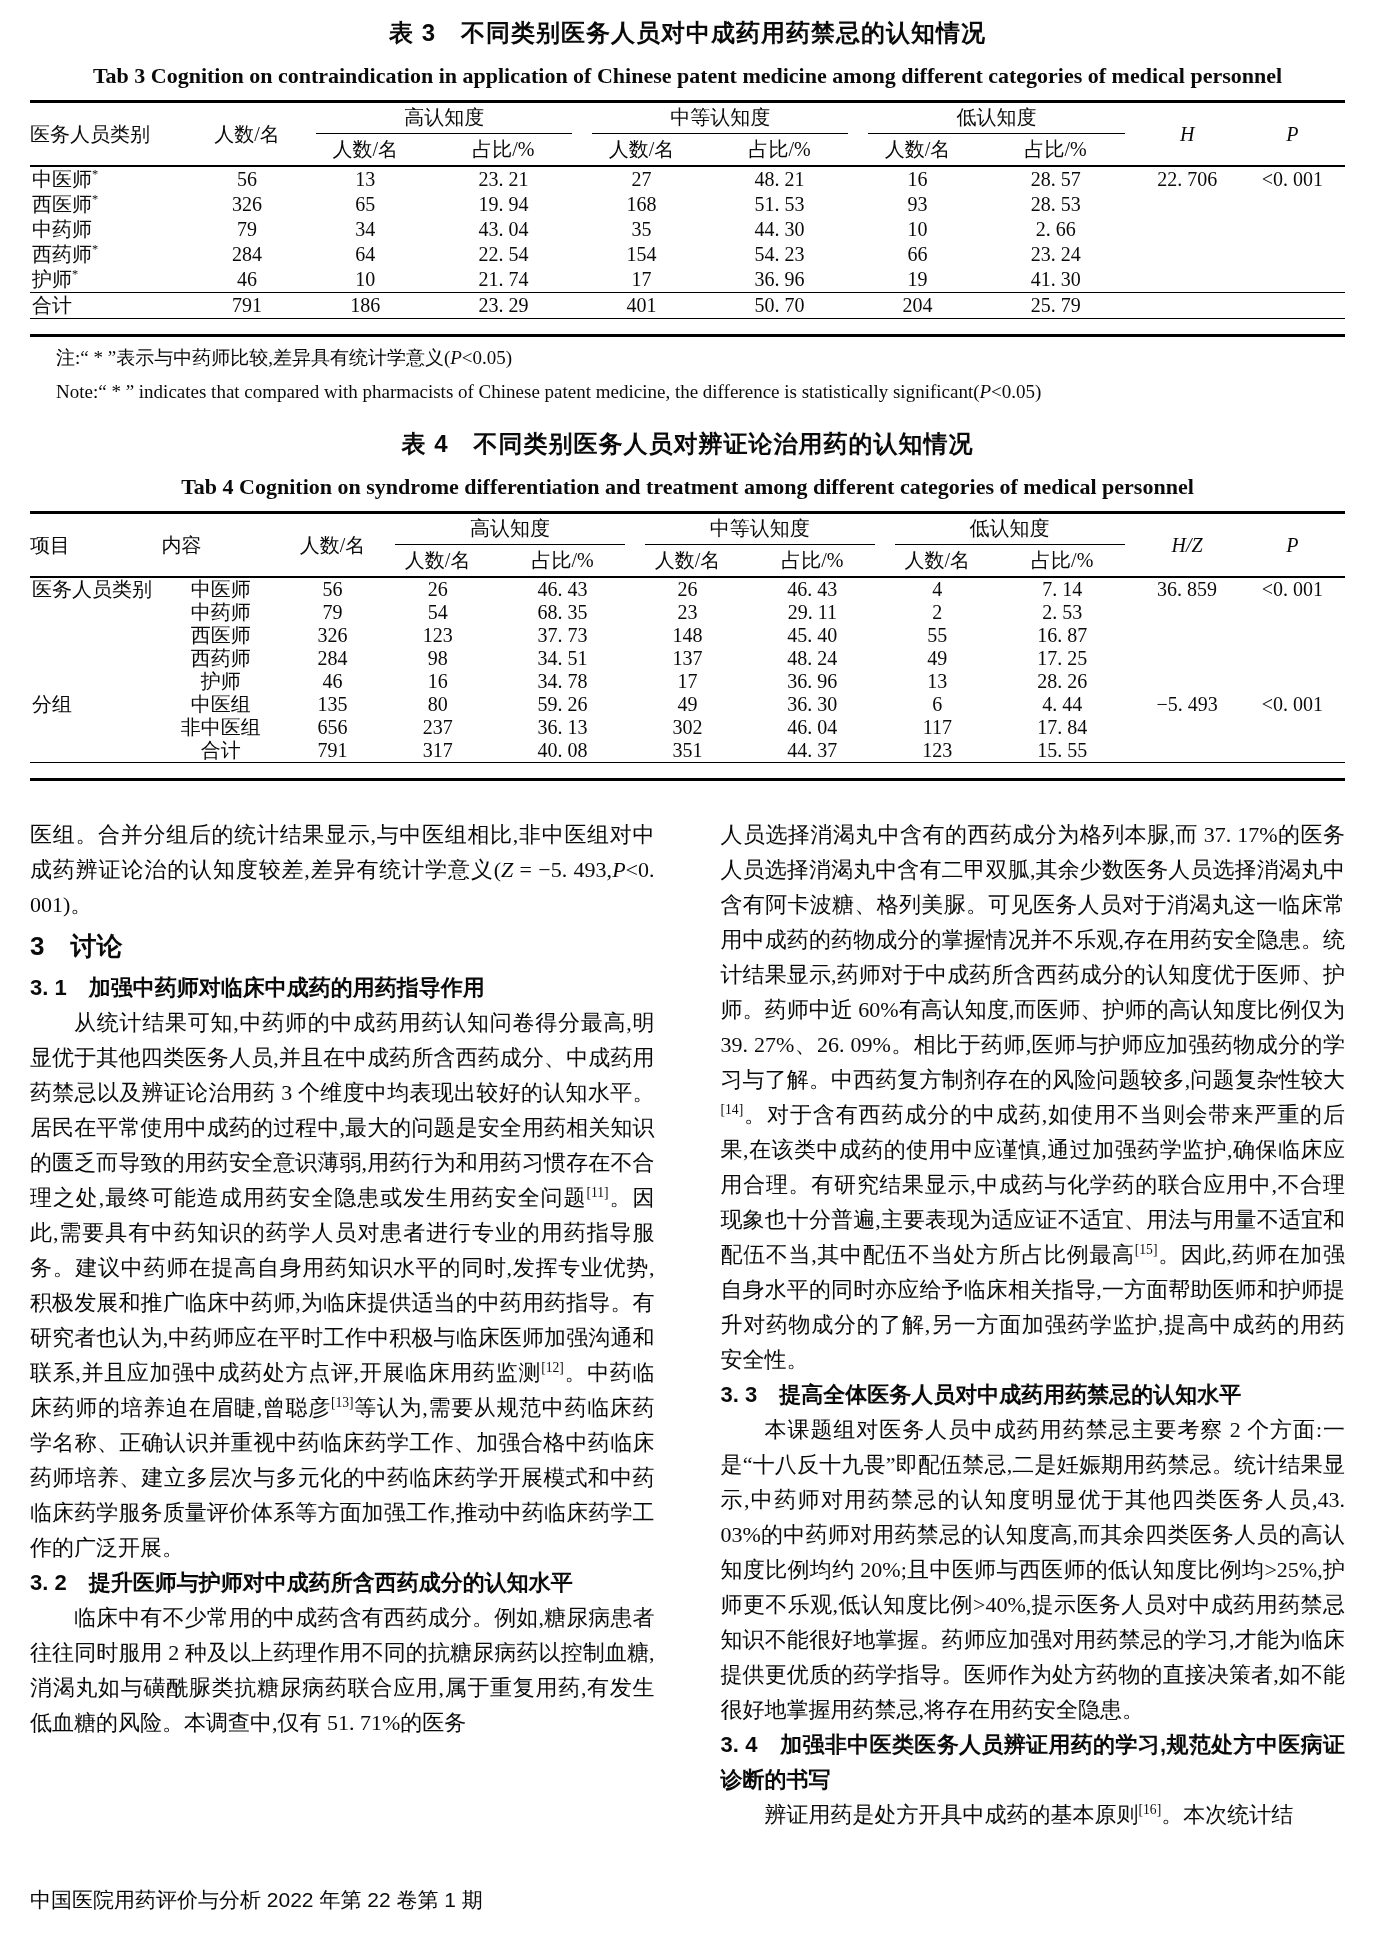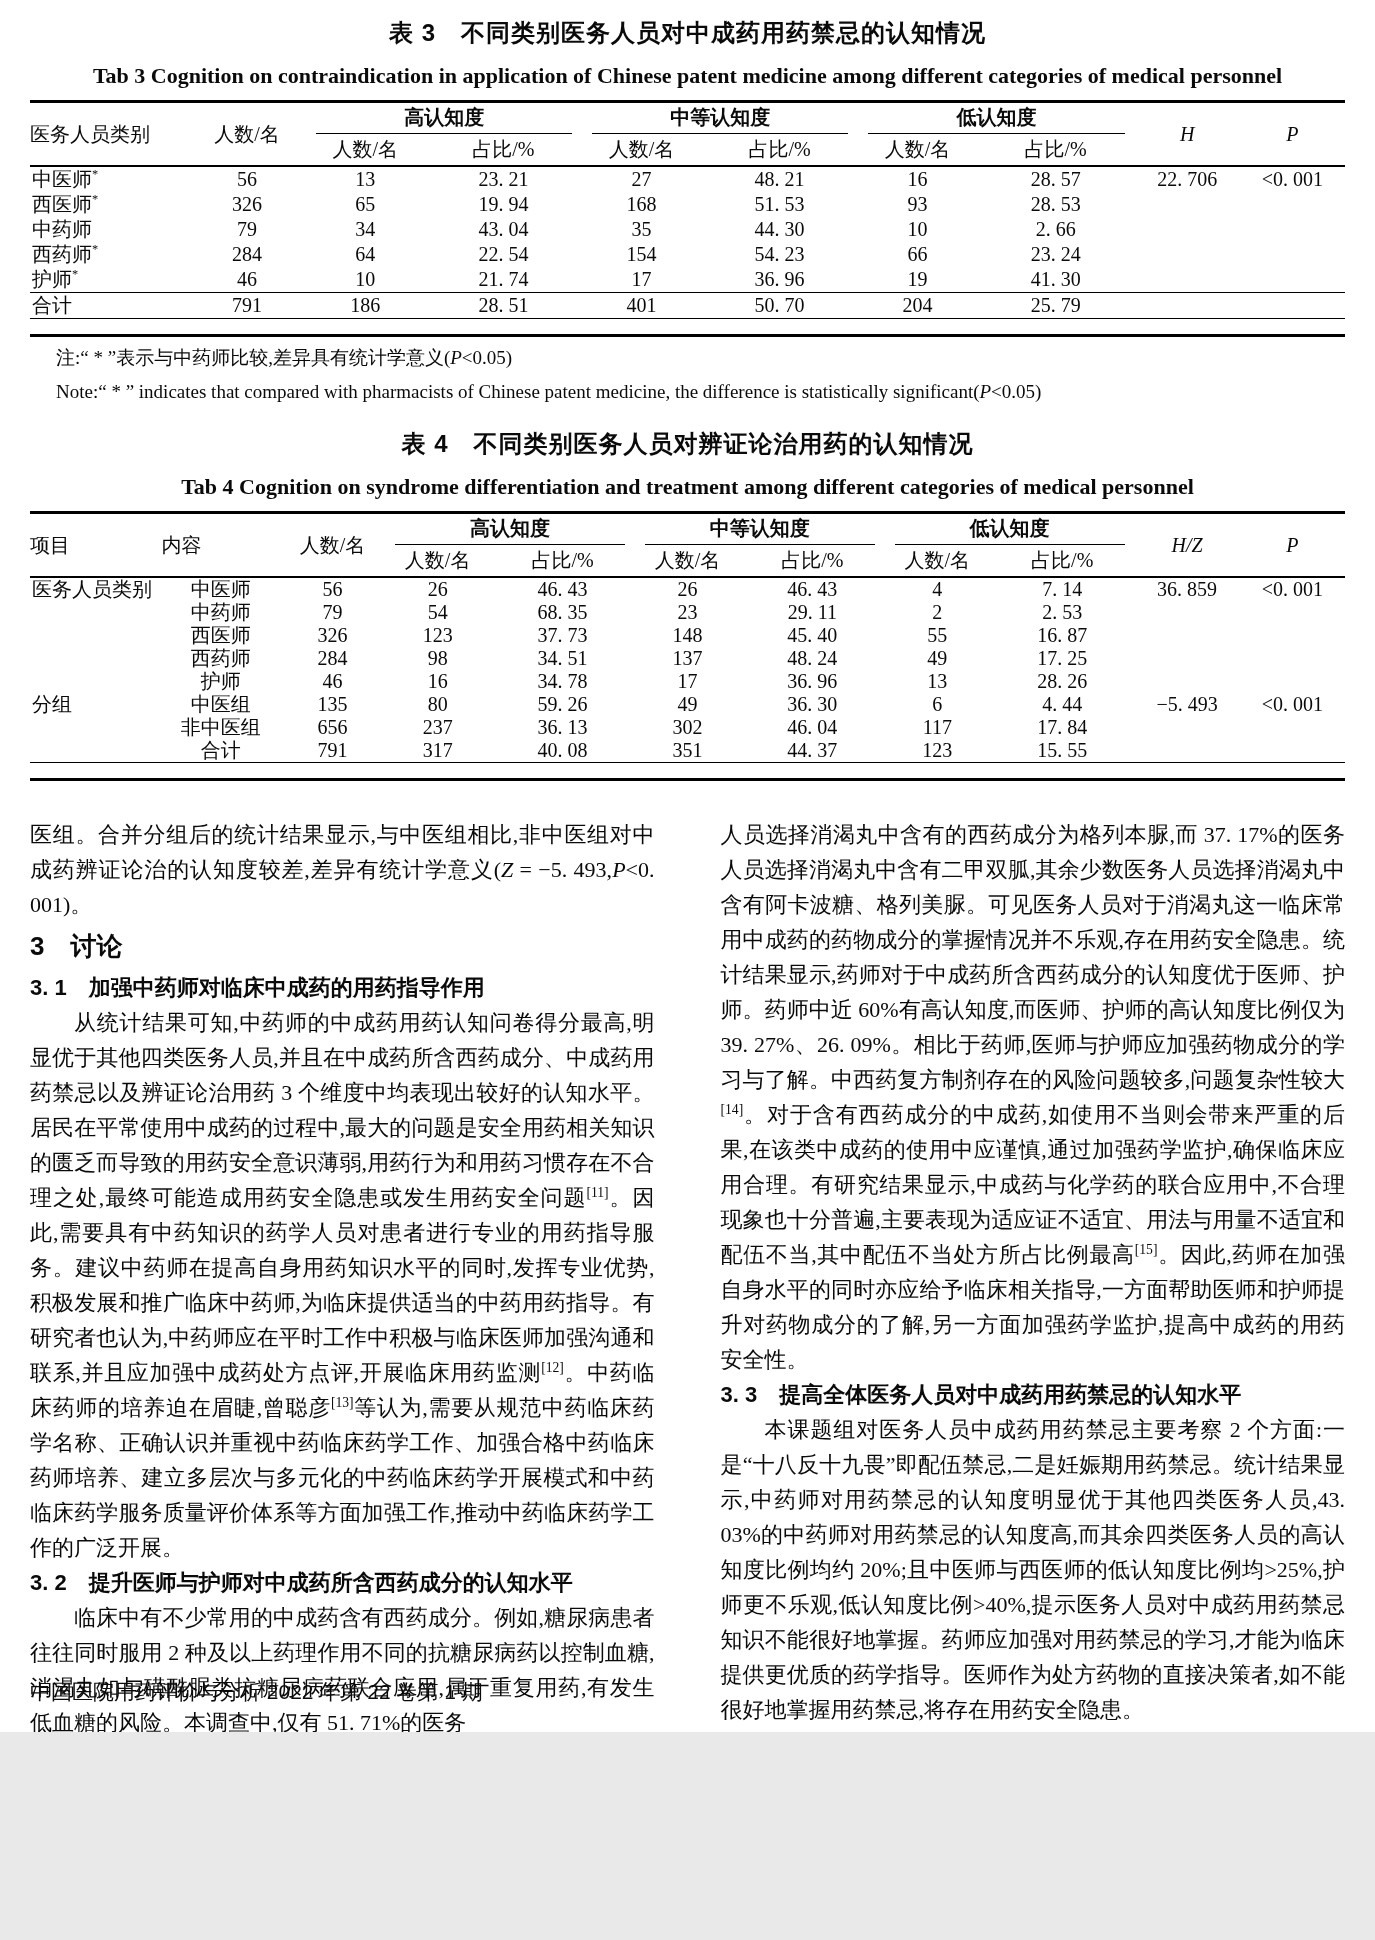--- a/index.html
+++ b/index.html
@@ -1,18 +1,18 @@
 <!DOCTYPE html>
 <html><head>
 <meta charset="utf-8">
 <style>
   html,body{margin:0;padding:0;background:#e9e9e9;}
   .page{
     position:relative;
-    width:1375px;height:1732px;
+    width:1375px;height:1940px;
     background:#ffffff;
     box-sizing:border-box;
     padding:16px 30px 0 30px;
     overflow:hidden;
     font-family:"Liberation Serif","DejaVu Serif",serif;
     color:#0a0a0a;
   }
   
   .tbl-title-zh{
     text-align:center;font-weight:bold;font-size:24px;line-height:34px;
@@ -26,21 +26,21 @@
   .tblwrap{border-bottom:3px solid #000;padding-bottom:15px;margin-top:8px;}
   .datatable{
     width:100%;border-collapse:collapse;border-top:3px solid #000;
     font-size:20px;
   }
   .datatable th{
     font-weight:normal;font-size:20px;padding:2px 0;vertical-align:middle;
     border-bottom:2px solid #000;text-align:center;line-height:27px;
   }
   .datatable th.hleft{text-align:left;}
-  .datatable th.spanner{border-bottom:none;padding:1px 0 0 0;font-weight:bold;}
+  .datatable th.spanner{border-bottom:none;padding:1px 0 0 0;}
   .datatable th.spanner .grp{
     display:block;margin:0 10px;padding-bottom:2px;border-bottom:1.5px solid #000;
   }
   .datatable td{
     text-align:center;line-height:25px;padding:0 2px;white-space:nowrap;
   }
   .datatable td.left{text-align:left;padding-left:2px;}
   .datatable tr.total td{border-top:1px solid #000;}
   .datatable tbody tr:last-child td{border-bottom:1px solid #000;}
   .t4 td{line-height:23px;}
@@ -180,21 +180,21 @@
             <td>36. 96</td>
             <td>19</td>
             <td>41. 30</td>
             <td></td>
             <td></td>
           </tr>
           <tr class="total">
             <td class="left">合计</td>
             <td>791</td>
             <td>186</td>
-            <td>28. 51</td>
+            <td>23. 29</td>
             <td>401</td>
             <td>50. 70</td>
             <td>204</td>
             <td>25. 79</td>
             <td></td>
             <td></td>
           </tr>
         </tbody>
     </table>
   </div>

